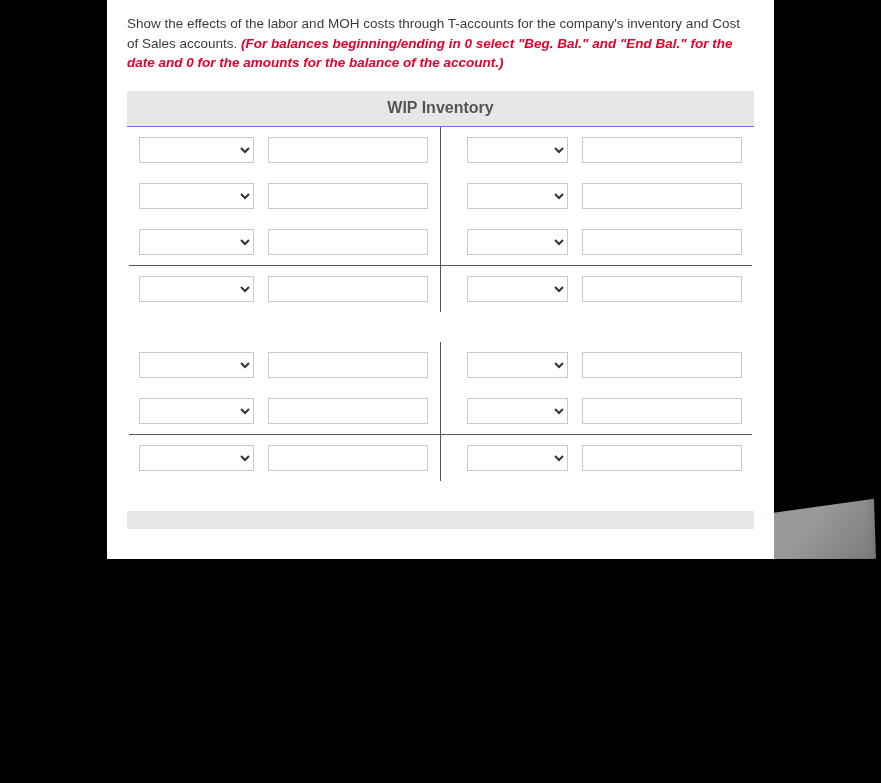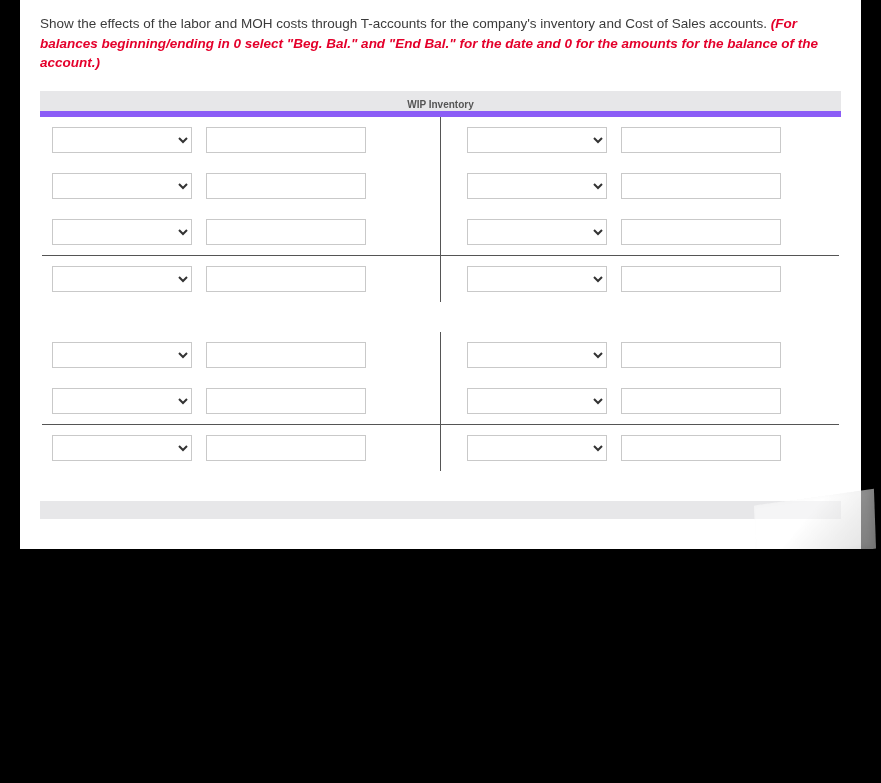--- a/index.html
+++ b/index.html
@@ -3,21 +3,21 @@
 <meta charset="utf-8">
 <style>
   html, body {
     margin: 0;
     padding: 0;
     background: #000;
     font-family: "Segoe UI", Arial, sans-serif;
   }
   .page {
     background: #fff;
-    width: 841px;
+    width: 667px;
     margin: 0 auto;
     padding: 14px 20px 30px 20px;
     box-sizing: border-box;
     color: #444;
   }
   .instructions {
     font-size: 13.5px;
     line-height: 1.45;
     margin-bottom: 18px;
   }
@@ -29,24 +29,24 @@
     font-style: italic;
     font-weight: 600;
   }
   .account-block {
     margin-bottom: 30px;
   }
   .account-title {
     background: #e7e7e9;
     text-align: center;
     font-weight: 700;
-    font-size: 10px;
+    font-size: 16px;
     color: #555;
-    padding: 8px 0 1px 0;
-    border-bottom: 6px solid #8b5cf6;
+    padding: 8px 0 9px 0;
+    border-bottom: 1px solid #8b5cf6;
   }
   .t-account {
     position: relative;
   }
   .t-row {
     display: flex;
   }
   .t-cell {
     width: 50%;
     box-sizing: border-box;

